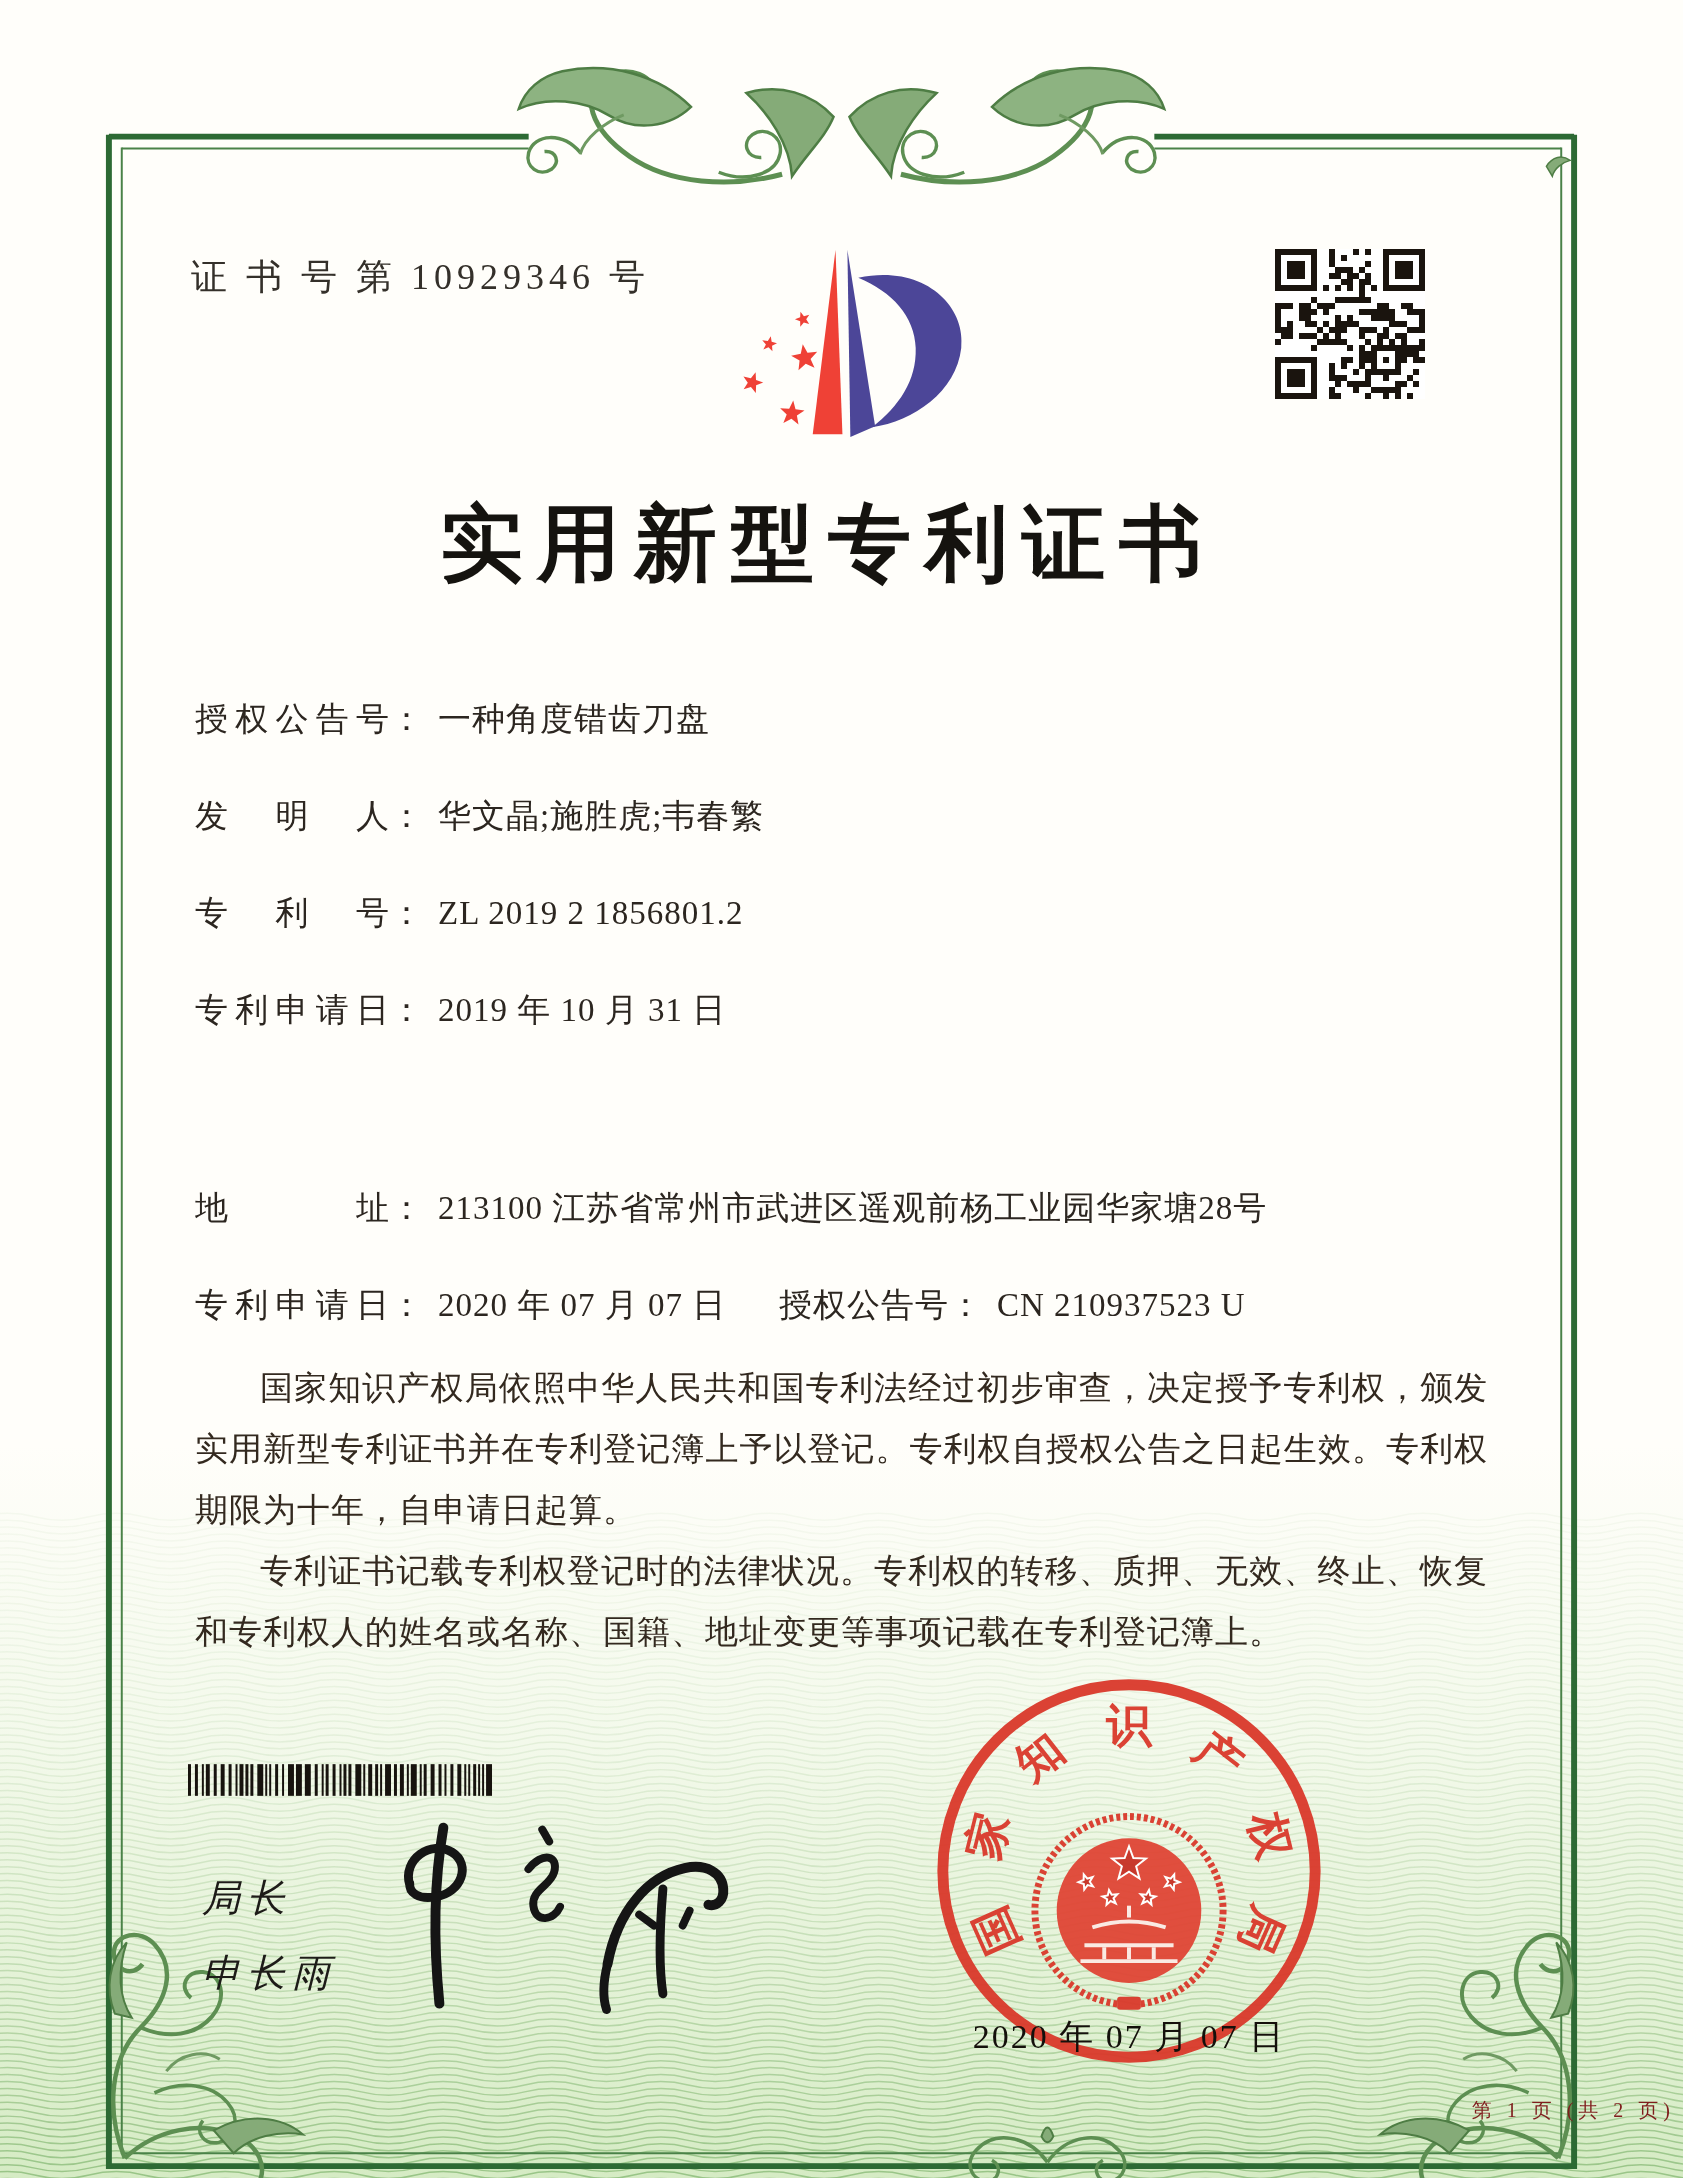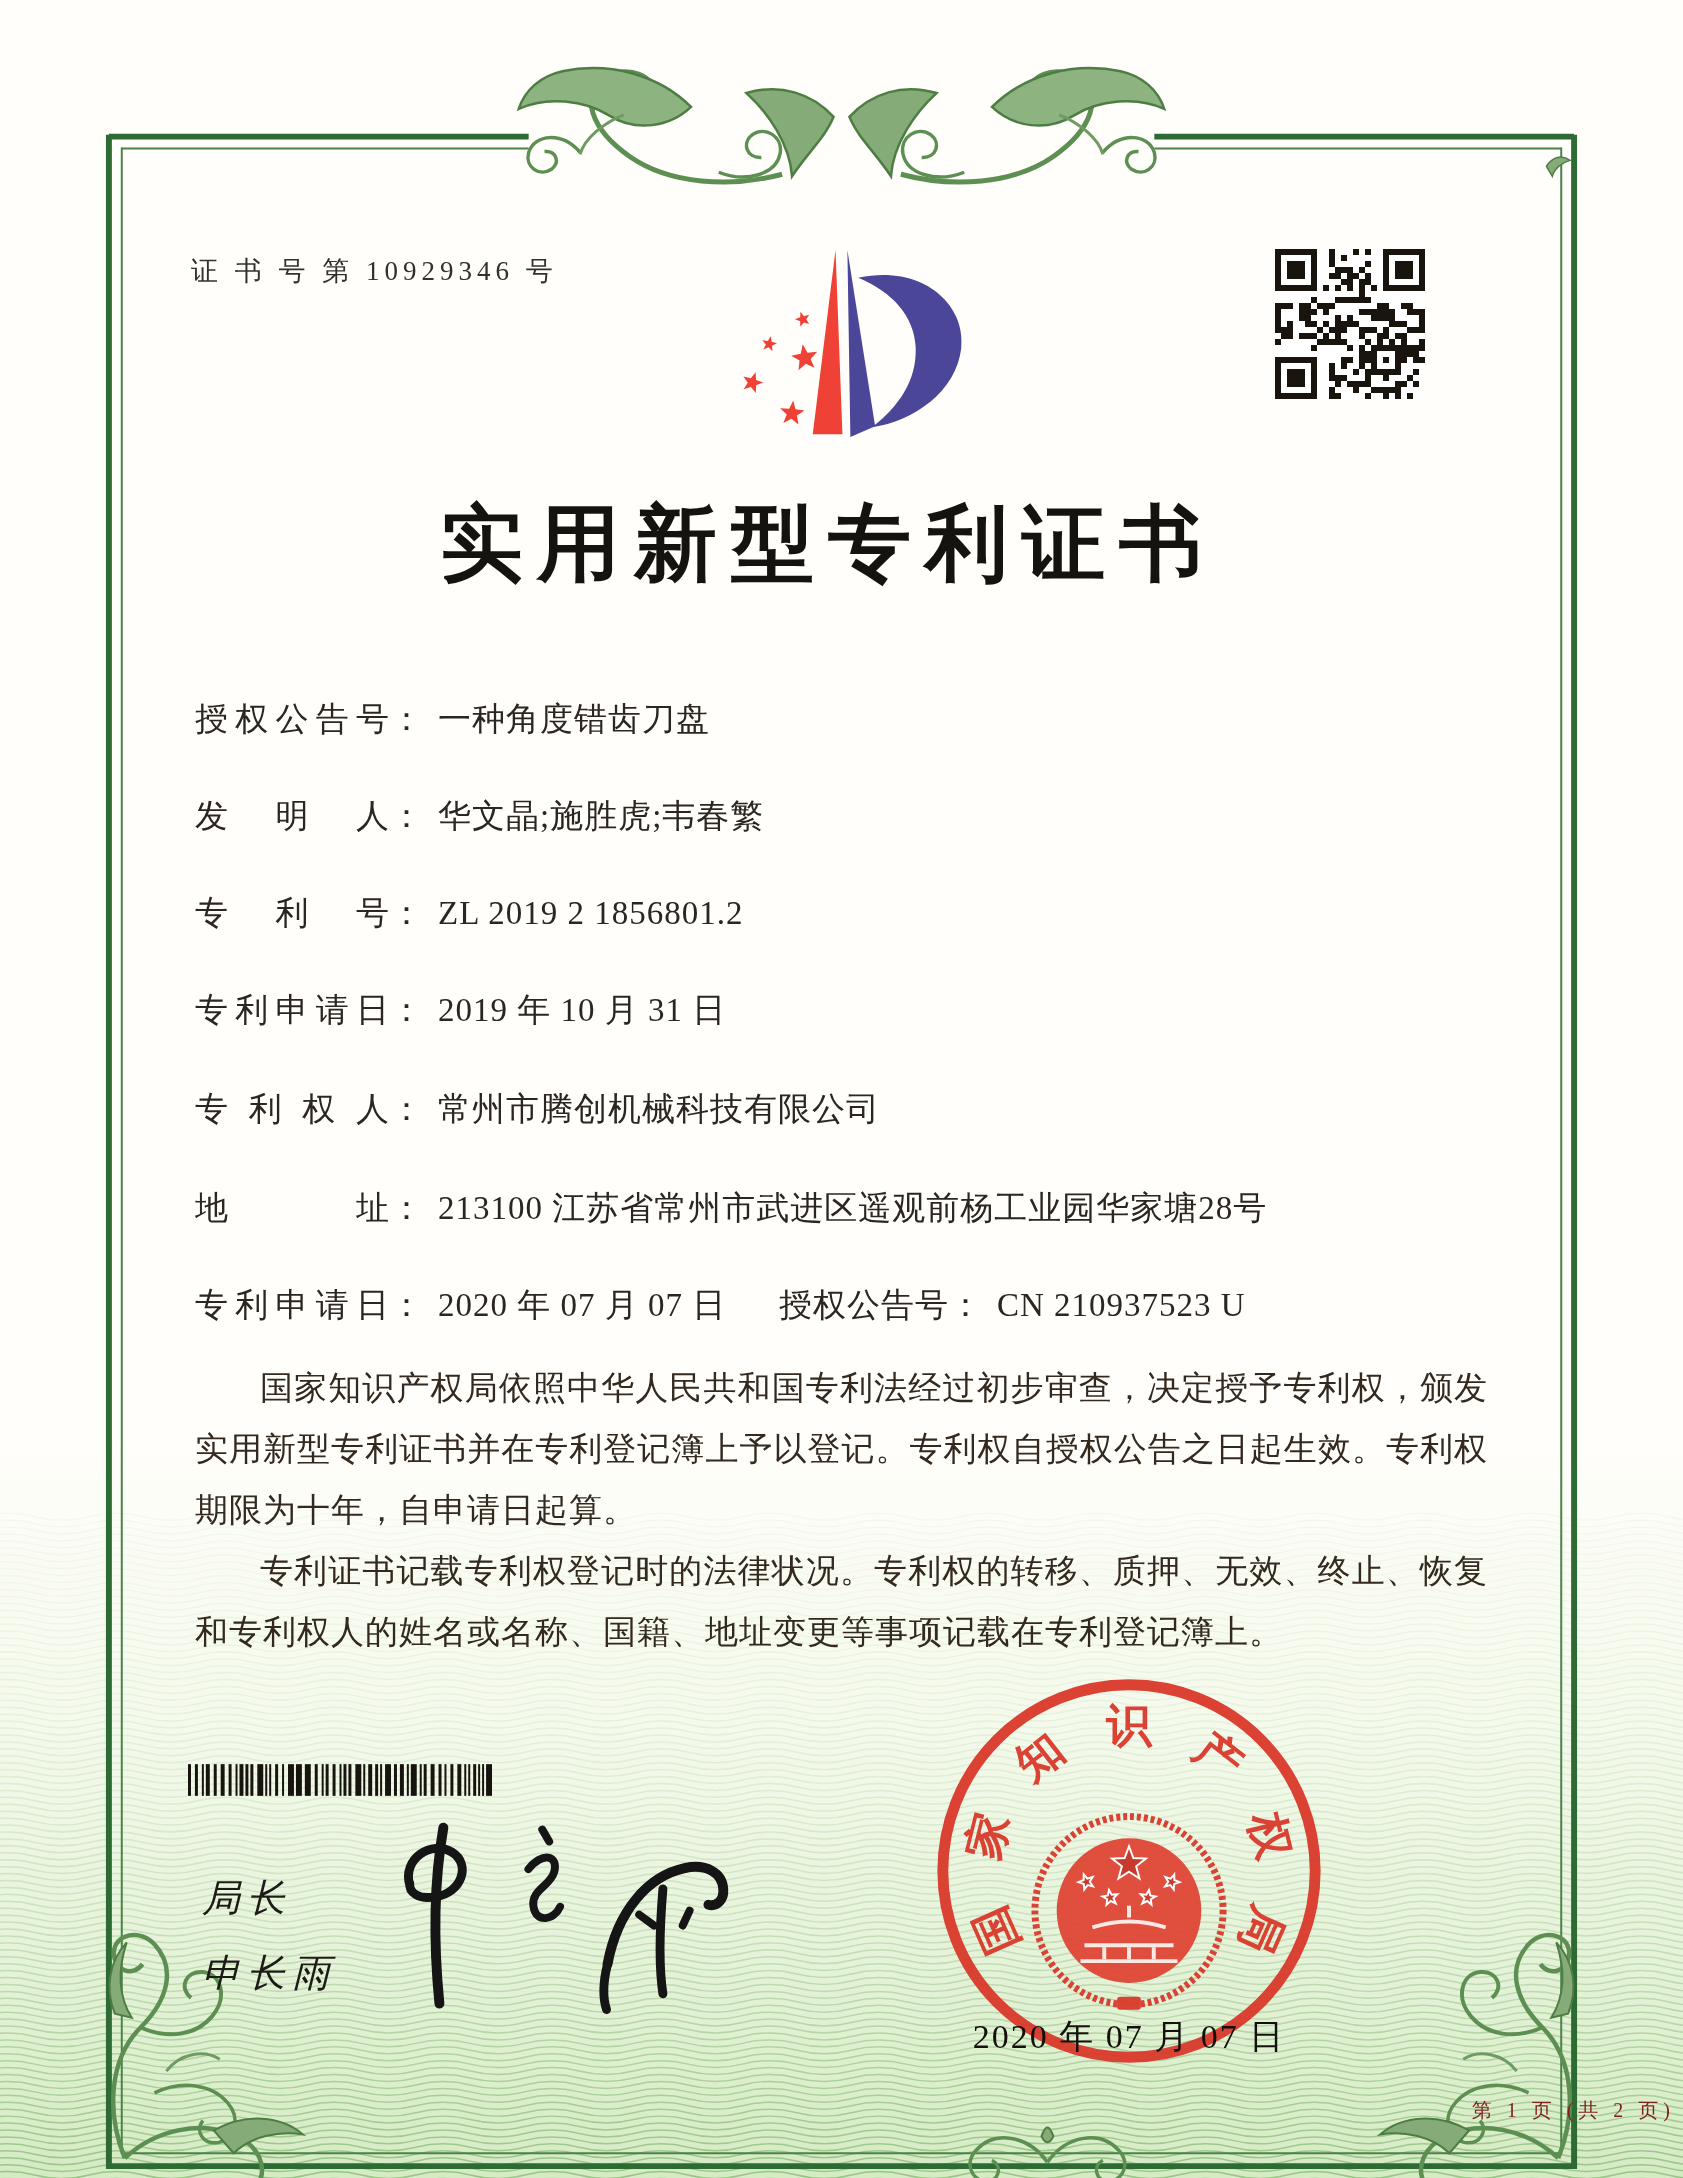--- a/index.html
+++ b/index.html
@@ -8,21 +8,21 @@
   svg{display:block;}
   .abs{position:absolute;}
   
   #green-fade{left:0;top:1445px;width:1683px;height:733px;z-index:1;
         background:linear-gradient(180deg,rgba(216,238,200,0) 0%,rgba(216,238,200,.30) 40%,rgba(201,230,180,.55) 78%,rgba(193,226,170,.68) 100%);}
   #waves{left:0;top:0;width:1683px;height:2178px;z-index:2;pointer-events:none;}
   #frame{left:0;top:0;width:1683px;height:2178px;z-index:3;pointer-events:none;}
   #ornaments{left:0;top:0;width:1683px;height:2178px;z-index:4;pointer-events:none;}
   .content{position:absolute;left:0;top:0;width:1683px;height:2178px;z-index:5;}
   
-  #cert-no{left:191px;top:253px;font-size:27px;letter-spacing:5px;color:#34302a;}
+  #cert-no{left:191px;top:253px;font-size:36px;letter-spacing:5px;color:#34302a;}
   #logo{left:688px;top:236px;}
   #qr{left:1275px;top:249px;}
   #title{left:0;top:489px;width:1584px;text-align:center;font-size:83px;font-weight:bold;
          letter-spacing:14px;color:#15130f;margin-left:36px;}
   .row{position:absolute;left:195px;width:1307px;height:48px;font-size:33px;letter-spacing:1px;white-space:nowrap;}
   .flabel{display:inline-block;width:195px;text-align:justify;text-align-last:justify;vertical-align:bottom;}
   .colon{margin-right:14px;}
   .grant2{position:absolute;left:584px;top:0;}
   .paras{position:absolute;left:195px;top:1358px;width:1293px;font-size:33px;line-height:61px;
          letter-spacing:1px;color:#33291f;text-align:justify;}
@@ -404,23 +404,20 @@
     </div>
     <div class="row" style="top:794px">
       <span class="flabel">发明人</span><span class="colon">：</span><span>华文晶;施胜虎;韦春繁</span>
     </div>
     <div class="row" style="top:891px">
       <span class="flabel">专利号</span><span class="colon">：</span><span>ZL 2019 2 1856801.2</span>
     </div>
     <div class="row" style="top:988px">
       <span class="flabel">专利申请日</span><span class="colon">：</span><span>2019 年 10 月 31 日</span>
     </div>
-    <div class="row" style="top:1087px">
-      <span class="flabel">专利权人</span><span class="colon">：</span><span>常州市腾创机械科技有限公司</span>
-    </div>
     <div class="row" style="top:1186px">
       <span class="flabel">地址</span><span class="colon">：</span><span>213100 江苏省常州市武进区遥观前杨工业园华家塘28号</span>
     </div>
     <div class="row" style="top:1283px">
       <span class="flabel">专利申请日</span><span class="colon">：</span><span>2020 年 07 月 07 日</span>
       <span class="grant2">
         <span>授权公告号</span><span class="colon">：</span><span>CN 210937523 U</span>
       </span>
     </div>
 

